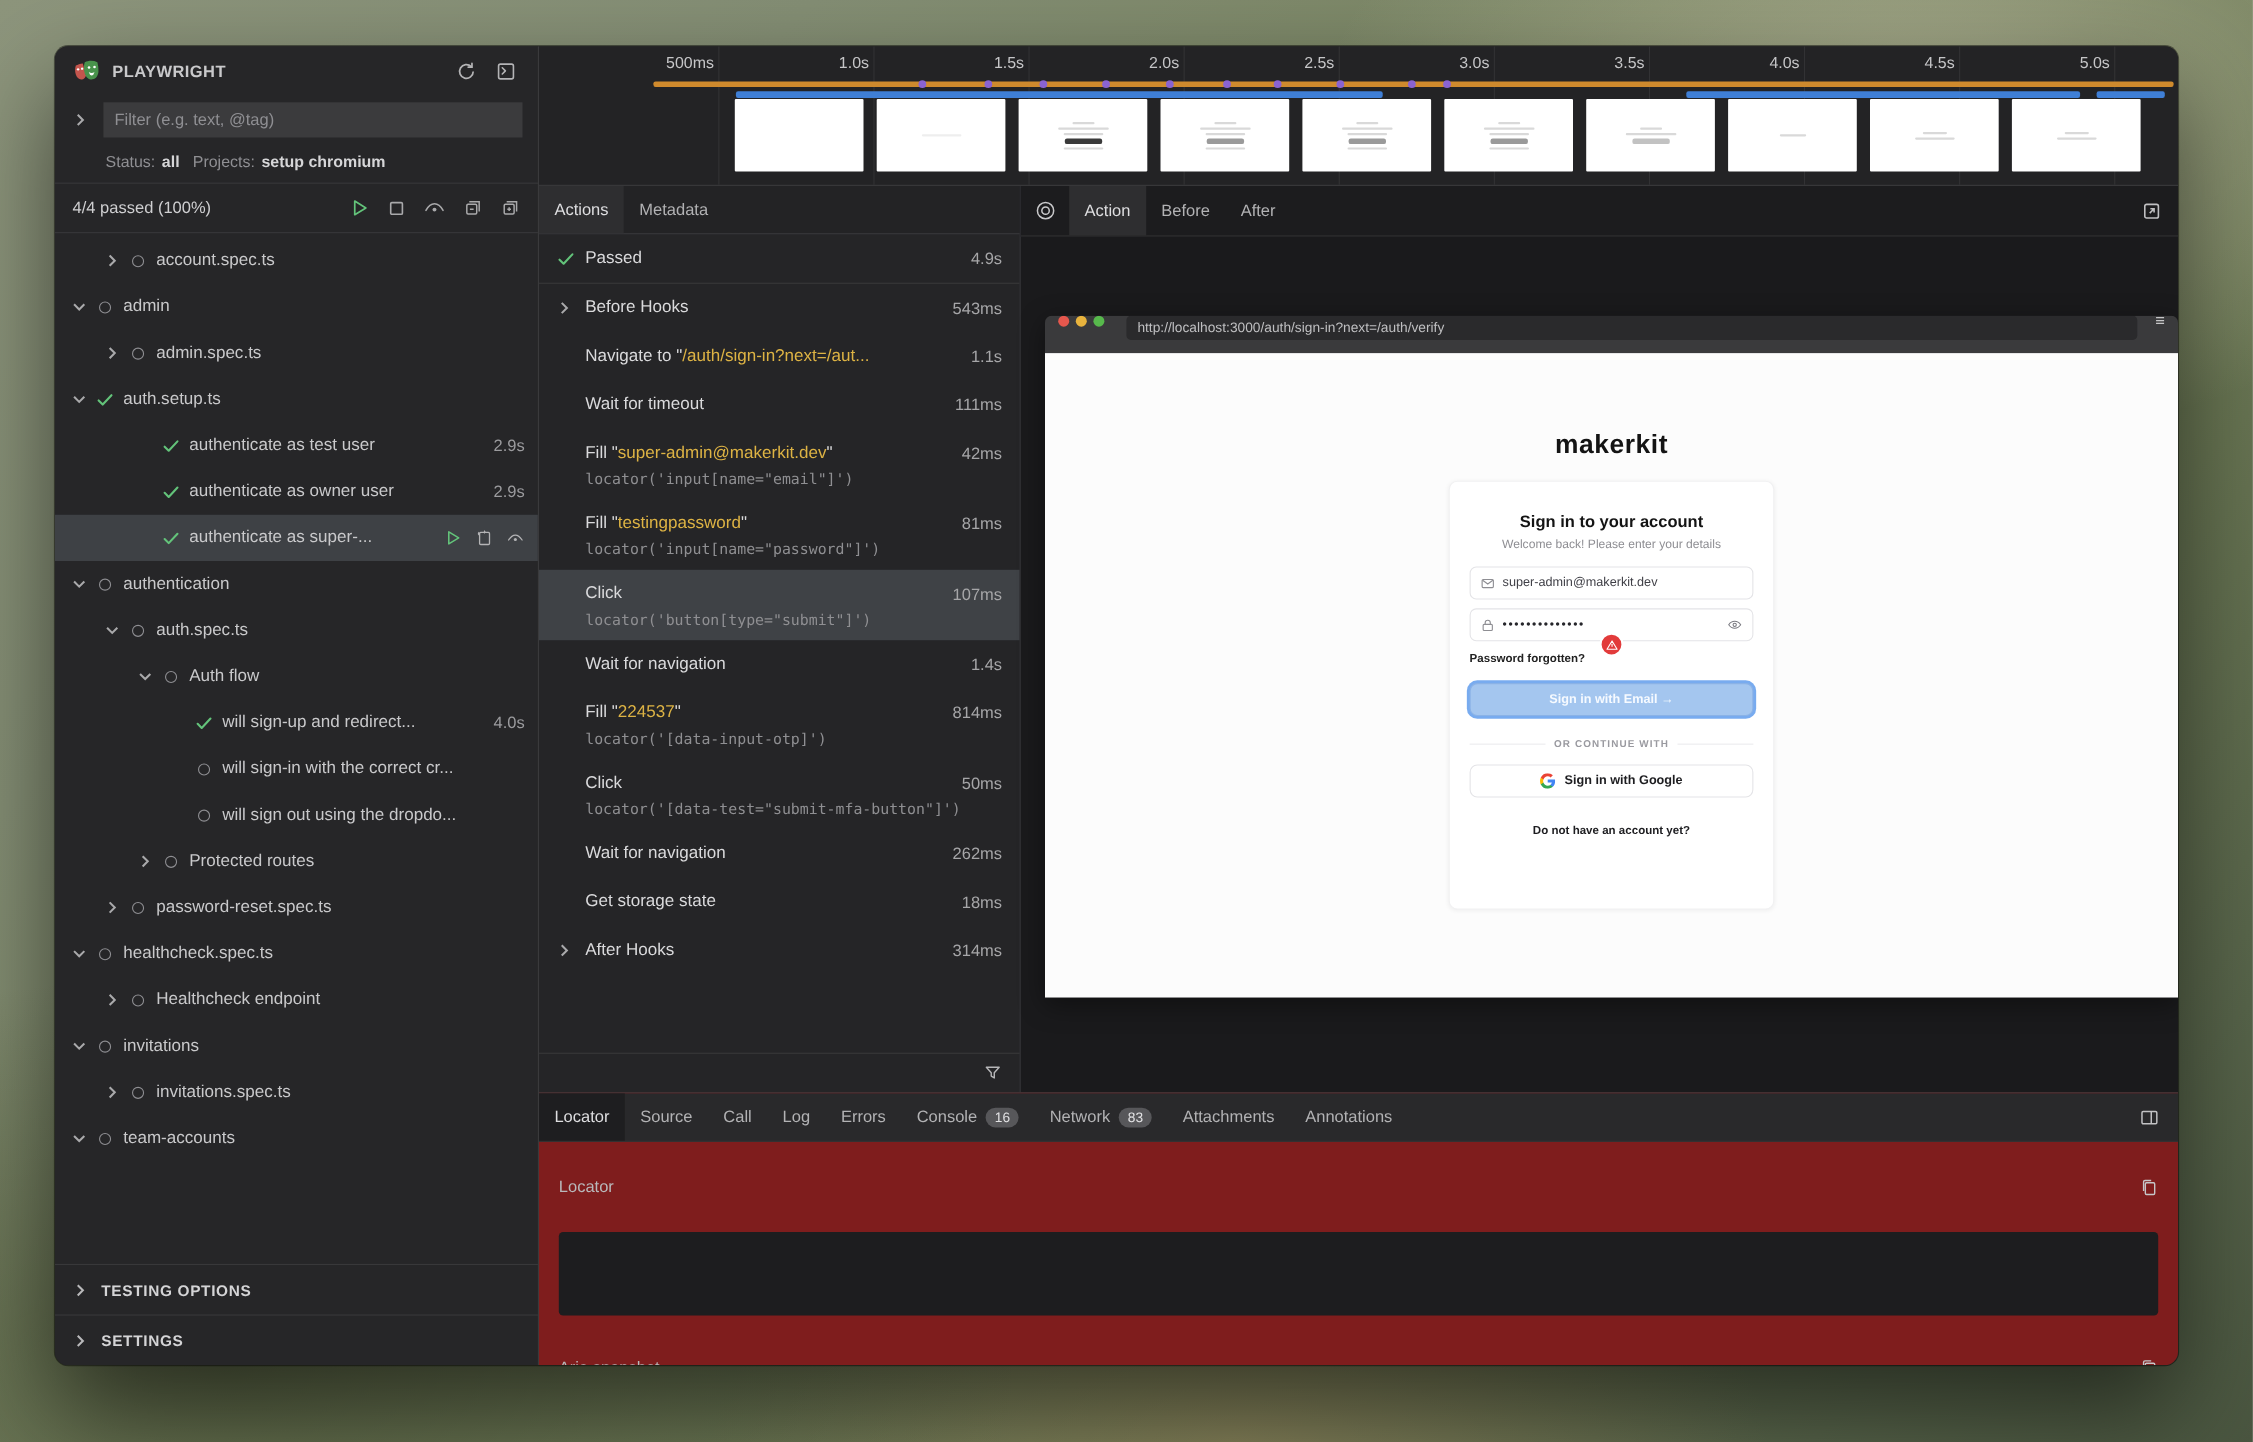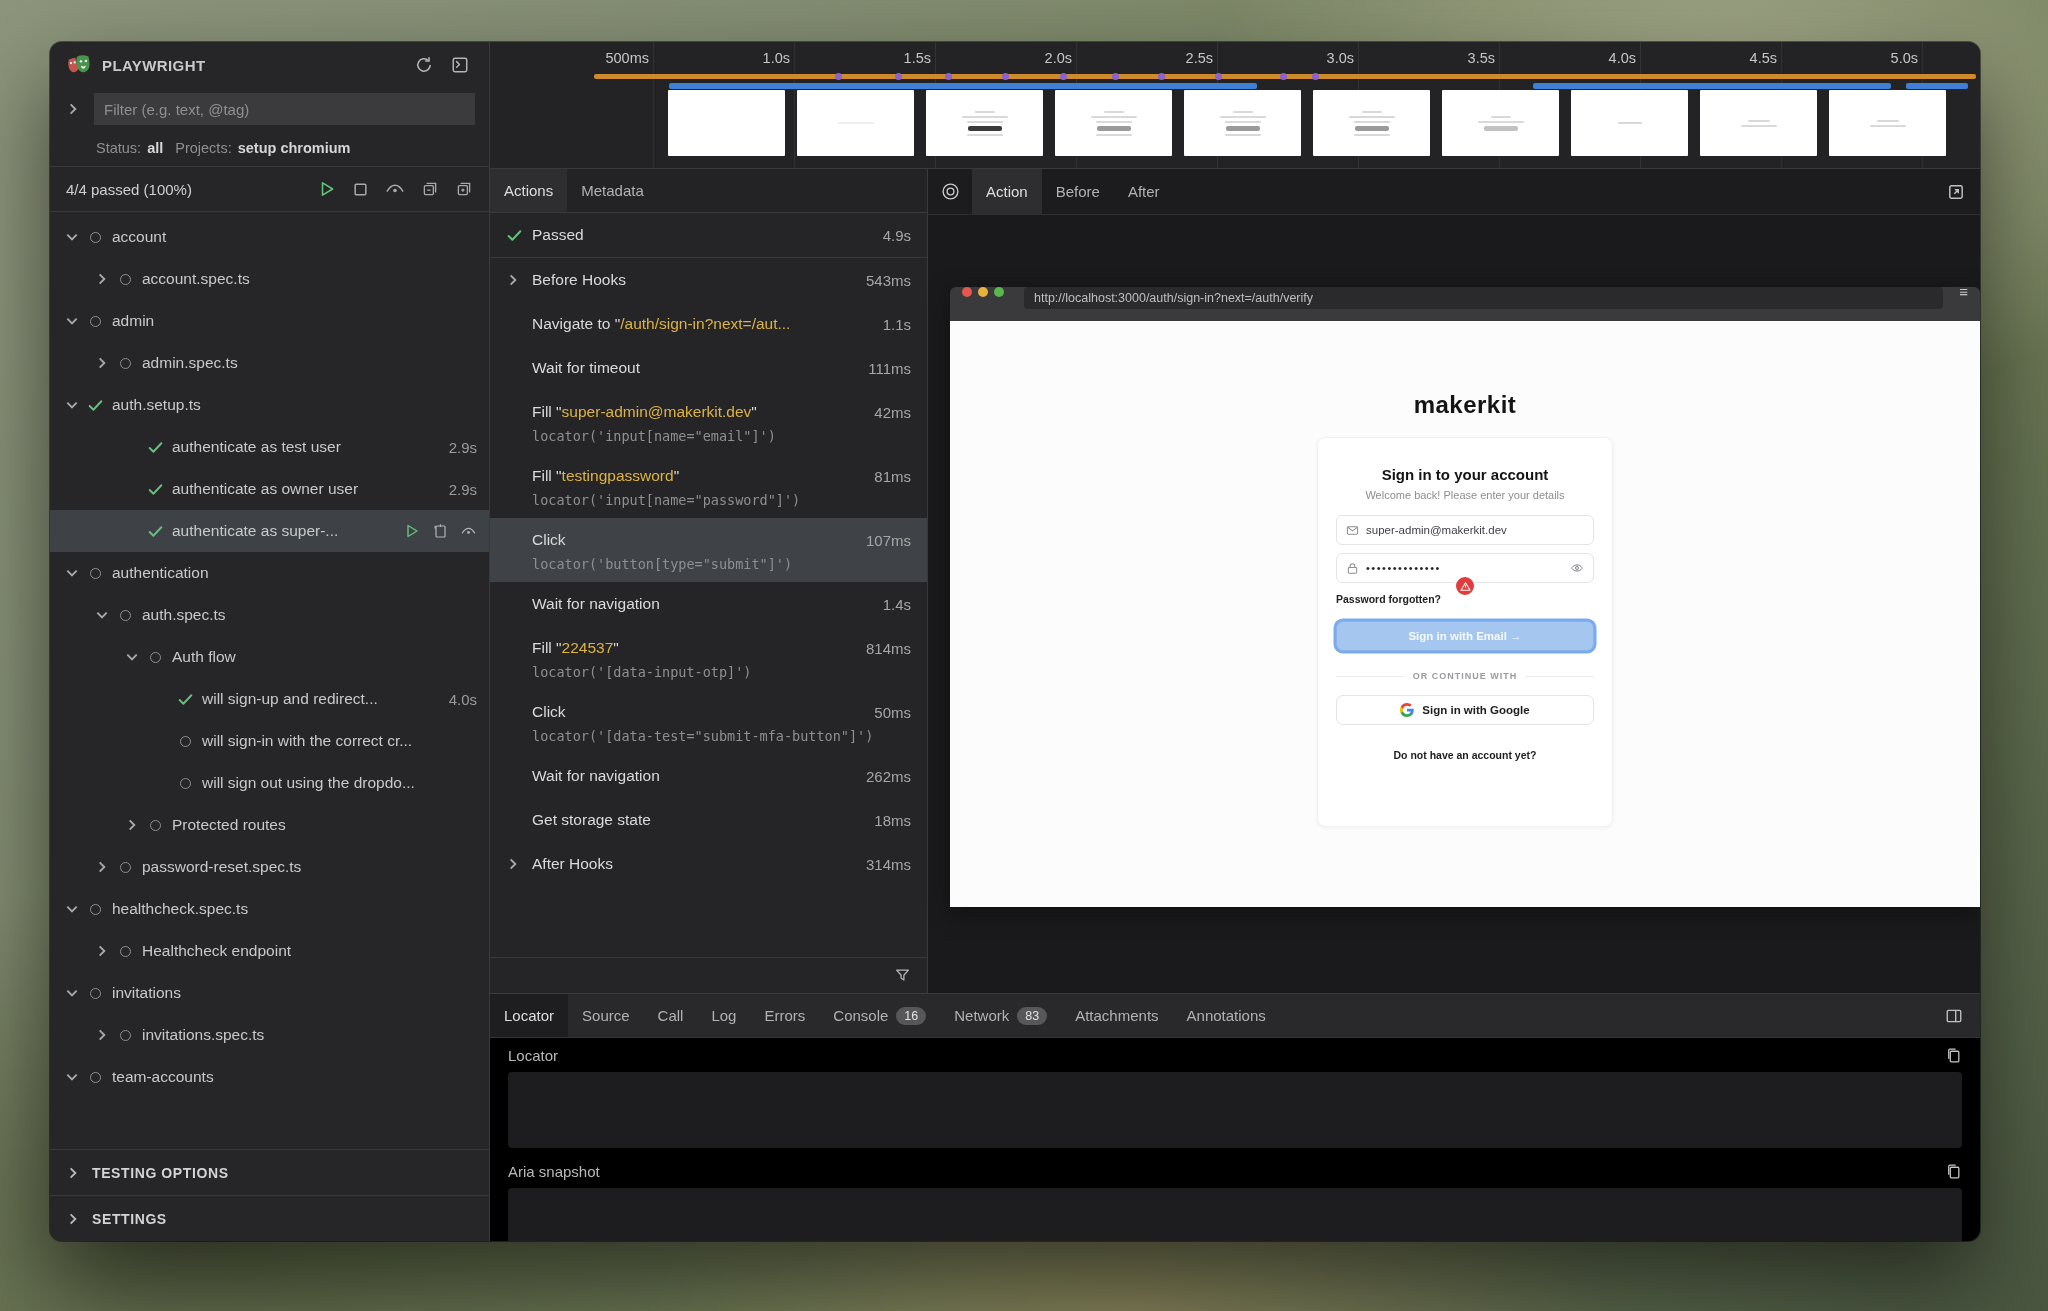--- a/index.html
+++ b/index.html
@@ -120,21 +120,21 @@
   .email-btn { margin-top:16px; height:30px; border-radius:7px; background:#a4c6ef; border:1px solid #8ab2e6;
     box-shadow:0 0 0 2.5px rgba(96,156,236,.85); display:flex; align-items:center; justify-content:center;
     font-size:11.5px; font-weight:600; color:#f6faff; }
   .or-row { margin-top:20px; display:flex; align-items:center; gap:8px; }
   .or-row .line { flex:1; height:1px; background:#ececee; }
   .or-row .or-text { font-size:9px; letter-spacing:1px; color:#9a9aa0; font-weight:600; }
   .google-btn { margin-top:14px; height:30px; border:1px solid #e4e4e7; border-radius:7px; background:#fff;
     display:flex; align-items:center; justify-content:center; gap:8px; font-size:11.5px; font-weight:700; color:#1d1d20; }
   .no-account { margin-top:24px; text-align:center; font-size:10.5px; font-weight:700; color:#1d1d20; }
   
-  .bottom-panel { height:248px; flex:0 0 248px; border-top:1px solid #3a3a3c; background:#000000; display:flex; flex-direction:column; }
+  .bottom-panel { height:248px; flex:0 0 248px; border-top:1px solid #3a3a3c; background:#7f1d1d; display:flex; flex-direction:column;gap:24px; }
   .bottom-tabs { height:44px; flex:0 0 44px; display:flex; align-items:stretch; background:#29292b; border-bottom:1px solid #333335; }
   .bottom-tabs .tab.active { background:#1e1e20; }
   .split-btn { margin-left:auto; width:52px; display:flex; align-items:center; justify-content:center; color:#c2c2c4; }
   .bp-label-row { height:34px; flex:0 0 34px; display:flex; align-items:center; padding:0 18px; font-size:15px; color:#b9b9bb; }
   .bp-label-row .copy { margin-left:auto; color:#c6c6c8; display:flex; }
   .bp-area { margin:0 18px; background:#1d1d1f; border-radius:4px; }
   .bp-area.first { height:76px; flex:0 0 76px; }
   .bp-area.second { flex:1; margin-bottom:0; border-radius:4px 4px 0 0; }
   svg { display:block; }
 </style>
@@ -220,31 +220,20 @@
             <svg width="18" height="18" viewBox="0 0 16 16" fill="none" stroke="#a9a9ab" stroke-width="1.2">
               <path d="M5 3h8v8"></path>
                 <rect x="3" y="5" width="8" height="8" rx="1"></rect>
                 <path d="M5.5 9h3M7 7.5v3"></path>
             </svg>
           </span>
         </span>
       </div>
 
       <div class="tree" id="tree">
-          <div class="tree-row" style="padding-left: 10px;">
-            <div class="tree-chev">
-              <svg width="14" height="14" viewBox="0 0 12 12" fill="none" stroke="#a9a9ab" stroke-width="1.6">
-                <path d="M2 4l4 4 4-4"></path>
-              </svg>
-            </div>
-            <div class="tree-ico">
-              <span class="circle-ico"></span>
-            </div>
-            <div class="tree-label">account</div>
-          </div>
           <div class="tree-row" style="padding-left: 40px;">
             <div class="tree-chev">
               <svg width="14" height="14" viewBox="0 0 12 12" fill="none" stroke="#a9a9ab" stroke-width="1.6">
                 <path d="M4 2l4 4-4 4"></path>
               </svg>
             </div>
             <div class="tree-ico">
               <span class="circle-ico"></span>
             </div>
             <div class="tree-label">account.spec.ts</div>

